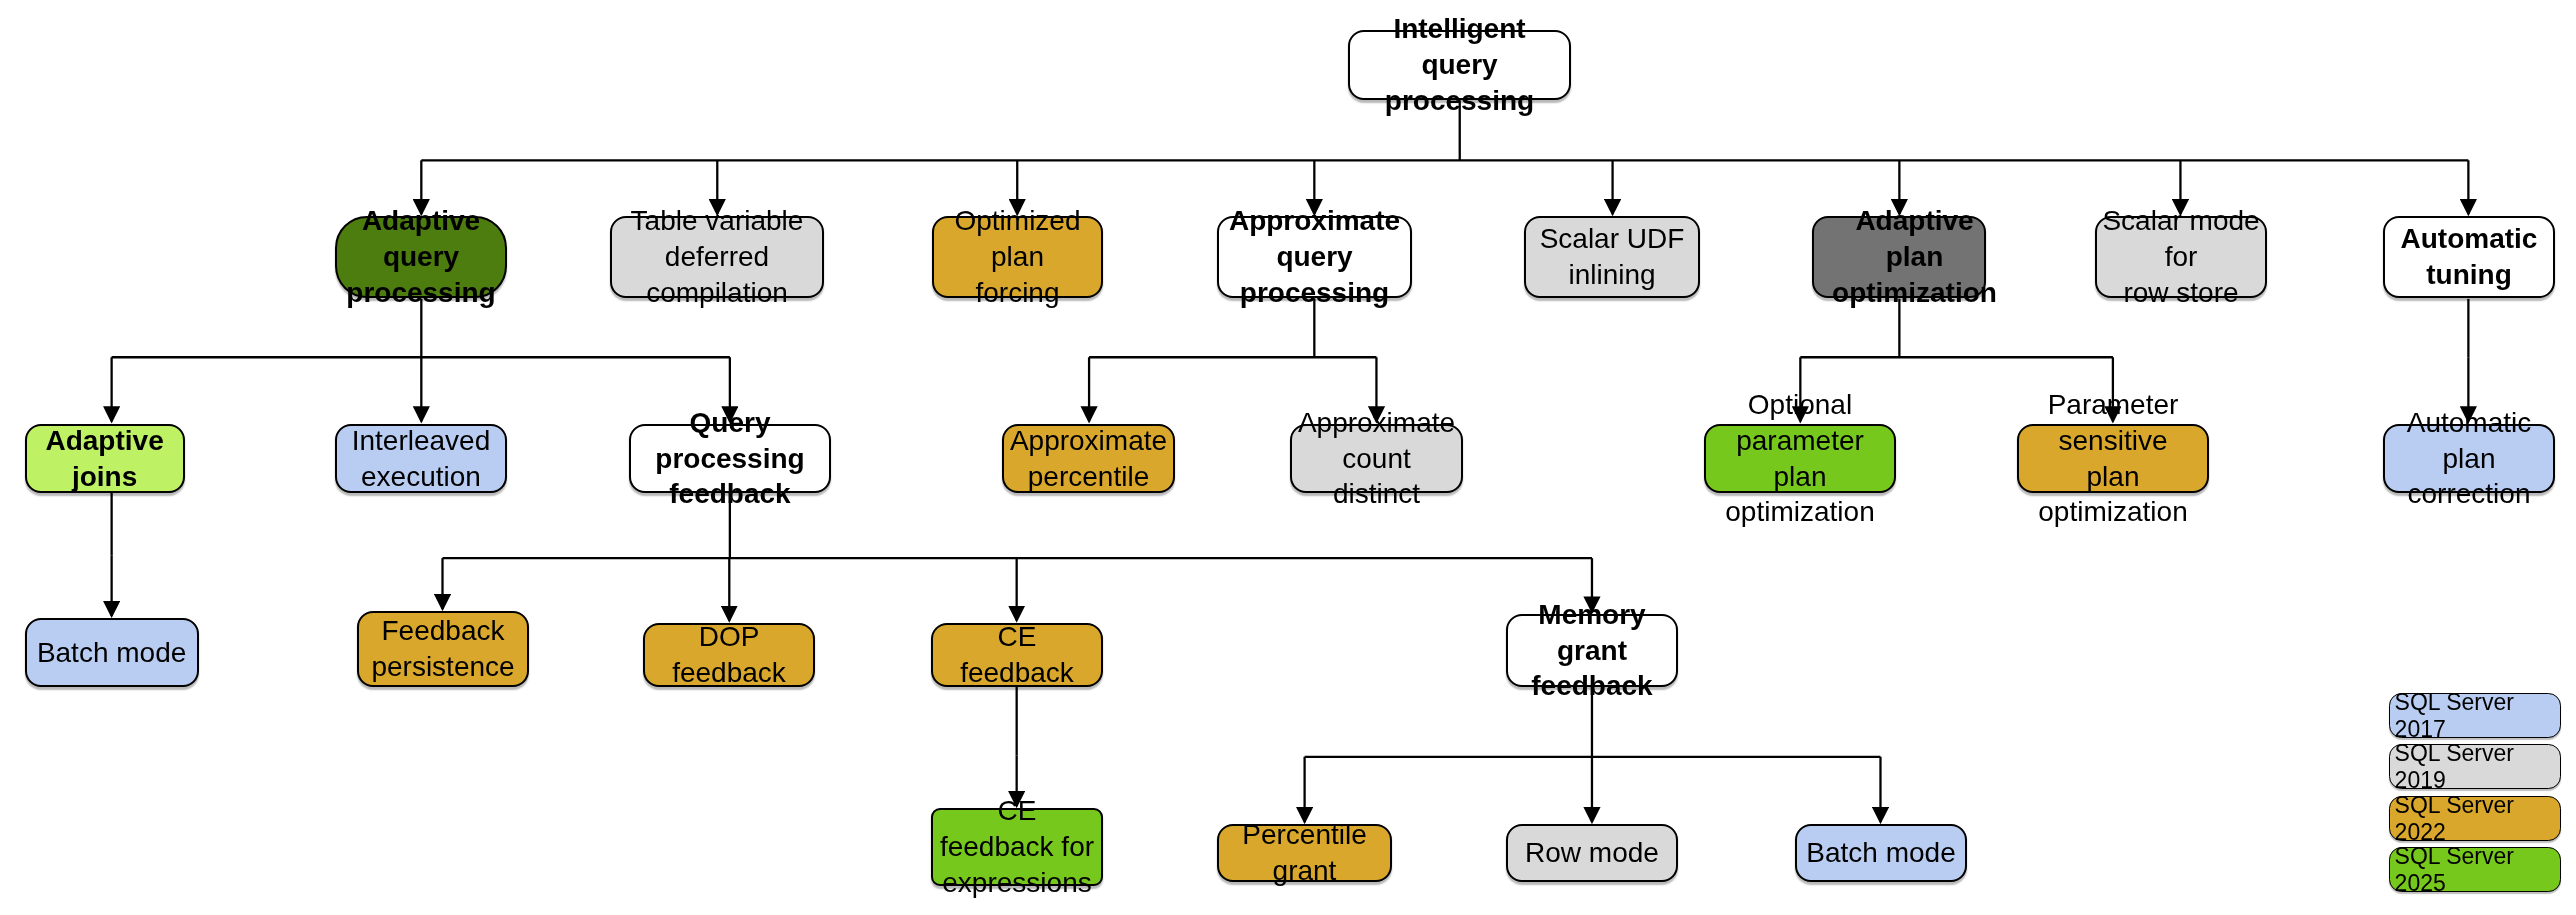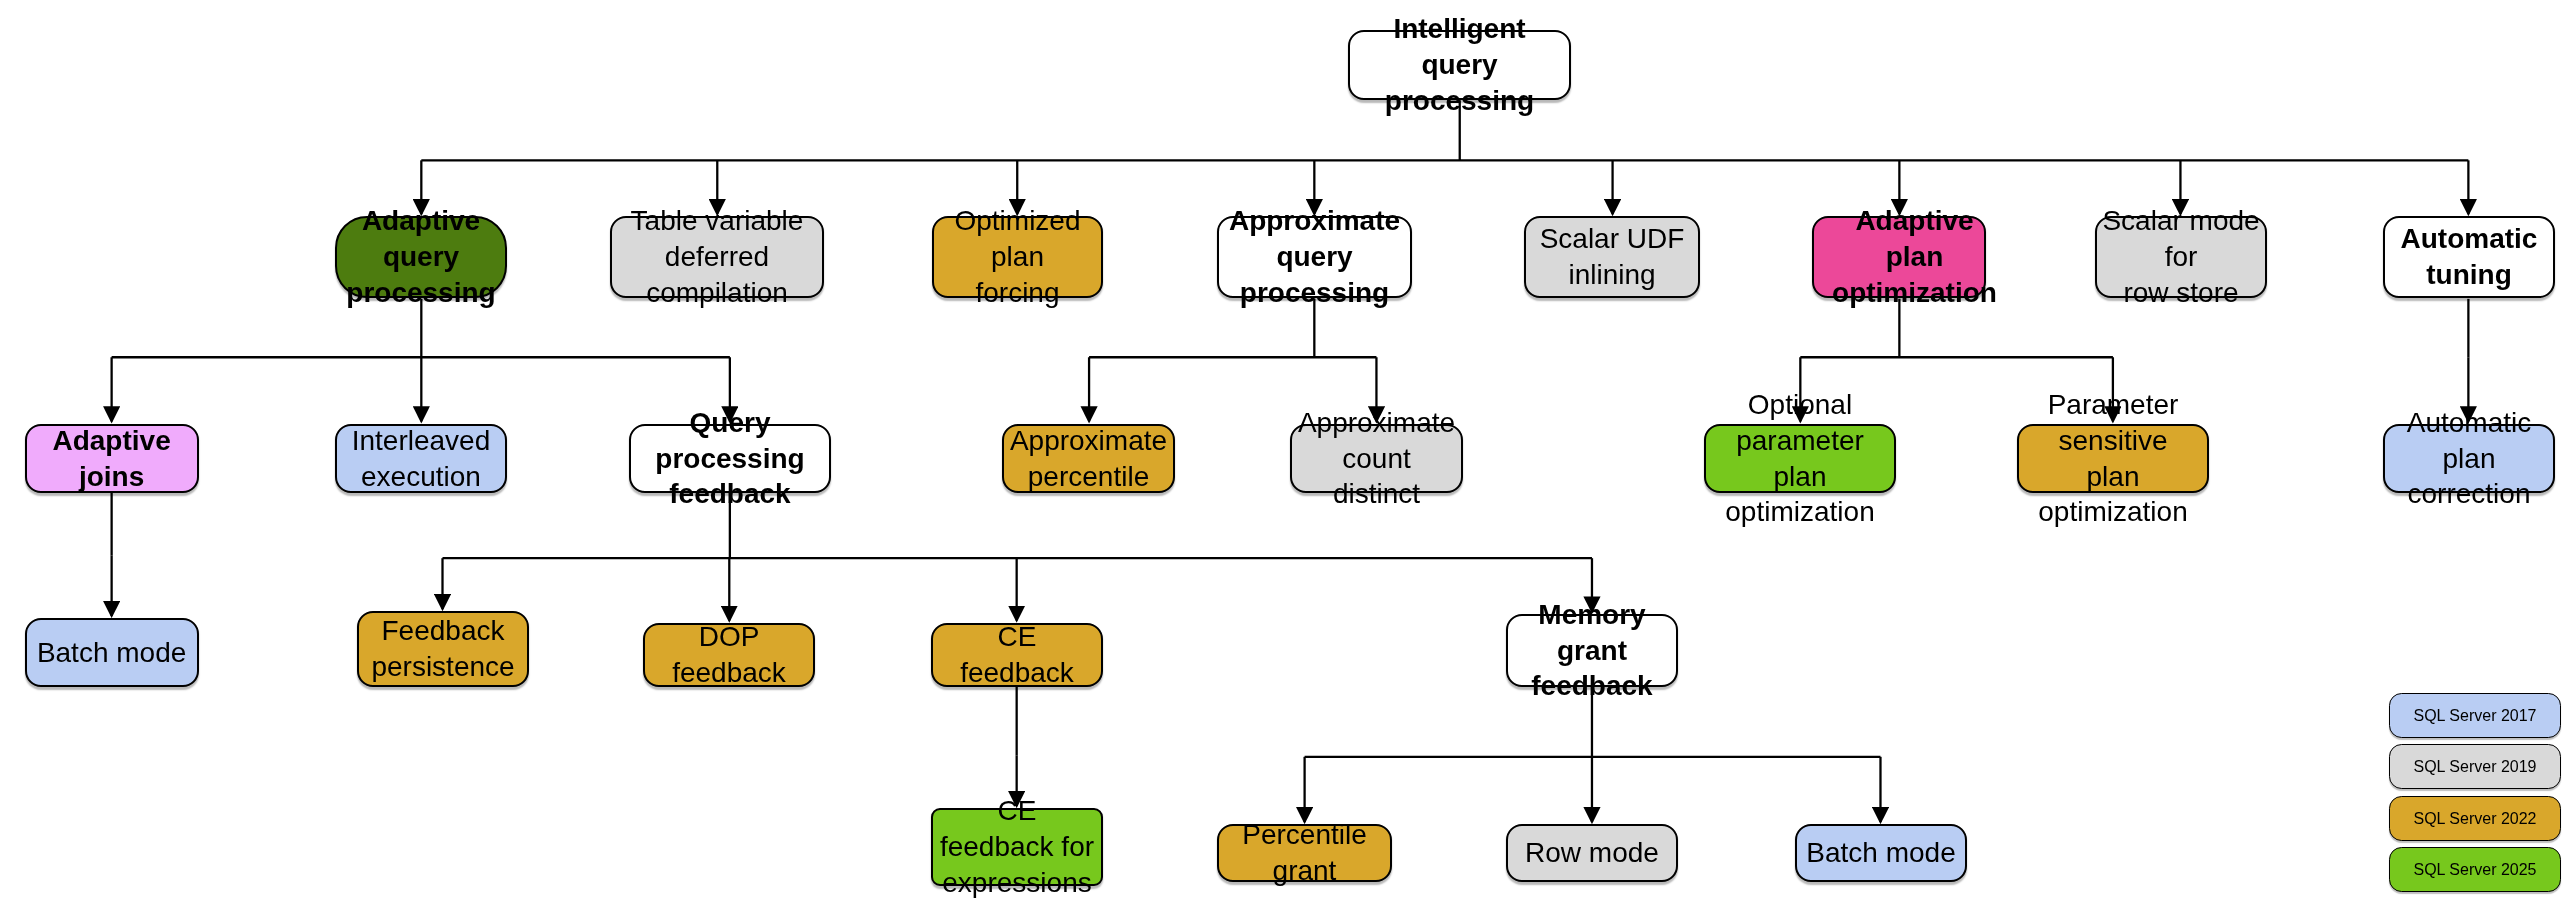--- a/index.html
+++ b/index.html
@@ -41,21 +41,21 @@
     padding: 1.1px 4.6px;
   }
   .legend-item {
     position: absolute;
     display: flex;
     align-items: center;
     justify-content: center;
     box-sizing: border-box;
     border: 1.7px solid #000000;
     border-radius: 12.6px;
-    font-size: 16px;
+    font-size: 23px;
     color: #000000;
     box-shadow: 0 1.7px 1.1px rgba(0,0,0,0.25);
   }
 </style>
 </head>
 <body>
 
 <div id="stage">
   <svg id="edges" viewBox="0 0 4500 1600" xmlns="http://www.w3.org/2000/svg">
     <defs>
@@ -118,33 +118,33 @@
 forcing</span>
       </div>
       <div class="node category" style="left: 1217px; top: 216px; width: 195px; height: 82px; background: rgb(255, 255, 255);">
         <span class="lbl">Approximate
 query processing</span>
       </div>
       <div class="node" style="left: 1524px; top: 216px; width: 176px; height: 82px; background: rgb(217, 217, 217);">
         <span class="lbl">Scalar UDF
 inlining</span>
       </div>
-      <div class="node category" style="left: 1812px; top: 216px; width: 174px; height: 82px; background: #ec4899; padding-left: 31px;">
+      <div class="node category" style="left: 1812px; top: 216px; width: 174px; height: 82px; background: #737373; padding-left: 31px;">
         <span class="lbl">Adaptive plan
 optimization</span>
       </div>
       <div class="node" style="left: 2095px; top: 216px; width: 172px; height: 82px; background: rgb(217, 217, 217);">
         <span class="lbl">Scalar mode for
 row store</span>
       </div>
       <div class="node category" style="left: 2383px; top: 216px; width: 172px; height: 82px; background: rgb(255, 255, 255);">
         <span class="lbl">Automatic
 tuning</span>
       </div>
-      <div class="node category" style="left: 24.6px; top: 424px; width: 174px; height: 69px; background: #f0abfc;">
+      <div class="node category" style="left: 24.6px; top: 424px; width: 160px; height: 69px; background: #bef264;">
         <span class="lbl">Adaptive joins</span>
       </div>
       <div class="node" style="left: 335px; top: 424px; width: 172px; height: 69px; background: rgb(185, 205, 243);">
         <span class="lbl">Interleaved
 execution</span>
       </div>
       <div class="node category" style="left: 629px; top: 424px; width: 202px; height: 69px; background: rgb(255, 255, 255);">
         <span class="lbl">Query processing
 feedback</span>
       </div>

